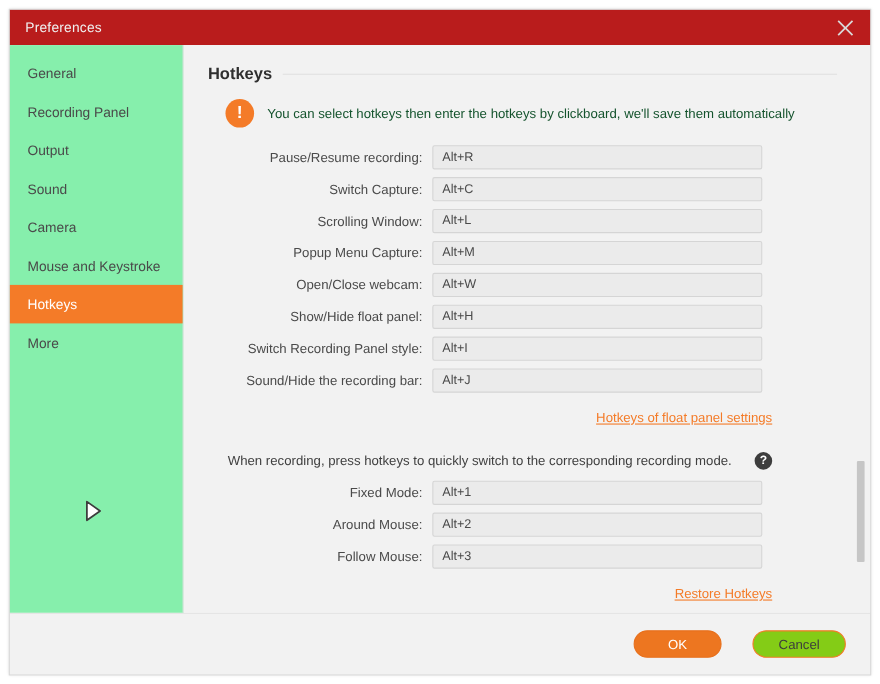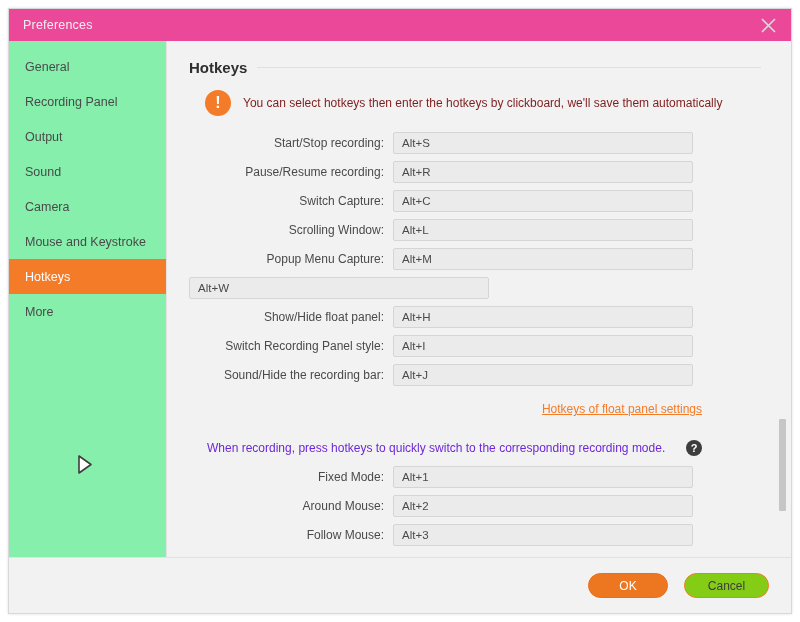--- a/index.html
+++ b/index.html
@@ -22,21 +22,21 @@
     border: 1px solid #d8d8d8;
     box-sizing: border-box;
     display: flex;
     flex-direction: column;
     box-shadow: 0 0 3px rgba(0,0,0,0.12);
   }
 
   
   #titlebar {
     height: 32px;
-    background: #ec4899;
+    background: #b91c1c;
     flex: 0 0 32px;
     display: flex;
     align-items: center;
     justify-content: space-between;
     padding: 0 0 0 14px;
     box-sizing: border-box;
   }
   #title-text {
     color: #f0f0f0;
     font-size: 12.5px;
@@ -142,21 +142,21 @@
     font-size: 16px;
     font-weight: bold;
     display: flex;
     align-items: center;
     justify-content: center;
     flex: 0 0 26px;
     line-height: 1;
   }
   .notice-text {
     font-size: 12px;
-    color: #7f1d1d;
+    color: #14532d;
   }
 
   
   .hk-row {
     display: flex;
     align-items: center;
     margin-bottom: 7px;
   }
   .hk-label {
     width: 204px;
@@ -200,21 +200,21 @@
   .divider-gap { height: 18px; }
 
   .mode-note {
     display: flex;
     align-items: center;
     margin: 6px 0 10px 18px;
     width: 495px;
   }
   .mode-note .mtext {
     font-size: 12px;
-    color: #6d28d9;
+    color: #404040;
     flex: 1 1 auto;
   }
   .help-icon {
     width: 16px;
     height: 16px;
     border-radius: 50%;
     background: #3d3d3d;
     color: #ffffff;
     font-size: 11px;
     font-weight: bold;
@@ -271,21 +271,21 @@
   #reset-btn {
     width: 103px;
     height: 25px;
     border: 1px solid #f47b28;
     color: #3d3d3d;
     background: #ffffff;
   }
   #footer-right {
     margin-left: auto;
     display: flex;
-    gap: 16px;
+    gap: 28px;
   }
   #ok-btn {
     width: 80px;
     height: 25px;
     border: 1px solid #e8701c;
     background: #ed7620;
     color: #ffffff;
   }
   #cancel-btn {
     width: 85px;
@@ -352,40 +352,37 @@
           <span class="stitle">Hotkeys</span>
           <span class="rule"></span>
         </div>
 
         <div class="notice">
           <span class="notice-icon">!</span>
           <span class="notice-text">You can select hotkeys then enter the hotkeys by clickboard, we'll save them automatically</span>
         </div>
 
         <div class="hk-row">
-          <span class="hk-label">Start/Stop recording:</span>
-          <input class="hk-input" type="text" readonly="" value="Alt+S" style="">
-        </div>
-        <div class="hk-row">
           <span class="hk-label">Pause/Resume recording:</span>
           <input class="hk-input" type="text" readonly="" value="Alt+R" style="">
         </div>
         <div class="hk-row">
           <span class="hk-label">Switch Capture:</span>
           <input class="hk-input" type="text" readonly="" value="Alt+C" style="">
         </div>
         <div class="hk-row">
           <span class="hk-label">Scrolling Window:</span>
           <input class="hk-input" type="text" readonly="" value="Alt+L" style="">
         </div>
         <div class="hk-row">
           <span class="hk-label">Popup Menu Capture:</span>
           <input class="hk-input" type="text" readonly="" value="Alt+M" style="">
         </div>
         <div class="hk-row">
+          <span class="hk-label">Open/Close webcam:</span>
           <input class="hk-input" type="text" readonly="" value="Alt+W" style="">
         </div>
         <div class="hk-row">
           <span class="hk-label">Show/Hide float panel:</span>
           <input class="hk-input" type="text" readonly="" value="Alt+H" style="">
         </div>
         <div class="hk-row">
           <span class="hk-label">Switch Recording Panel style:</span>
           <input class="hk-input" type="text" readonly="" value="Alt+I" style="">
         </div>

